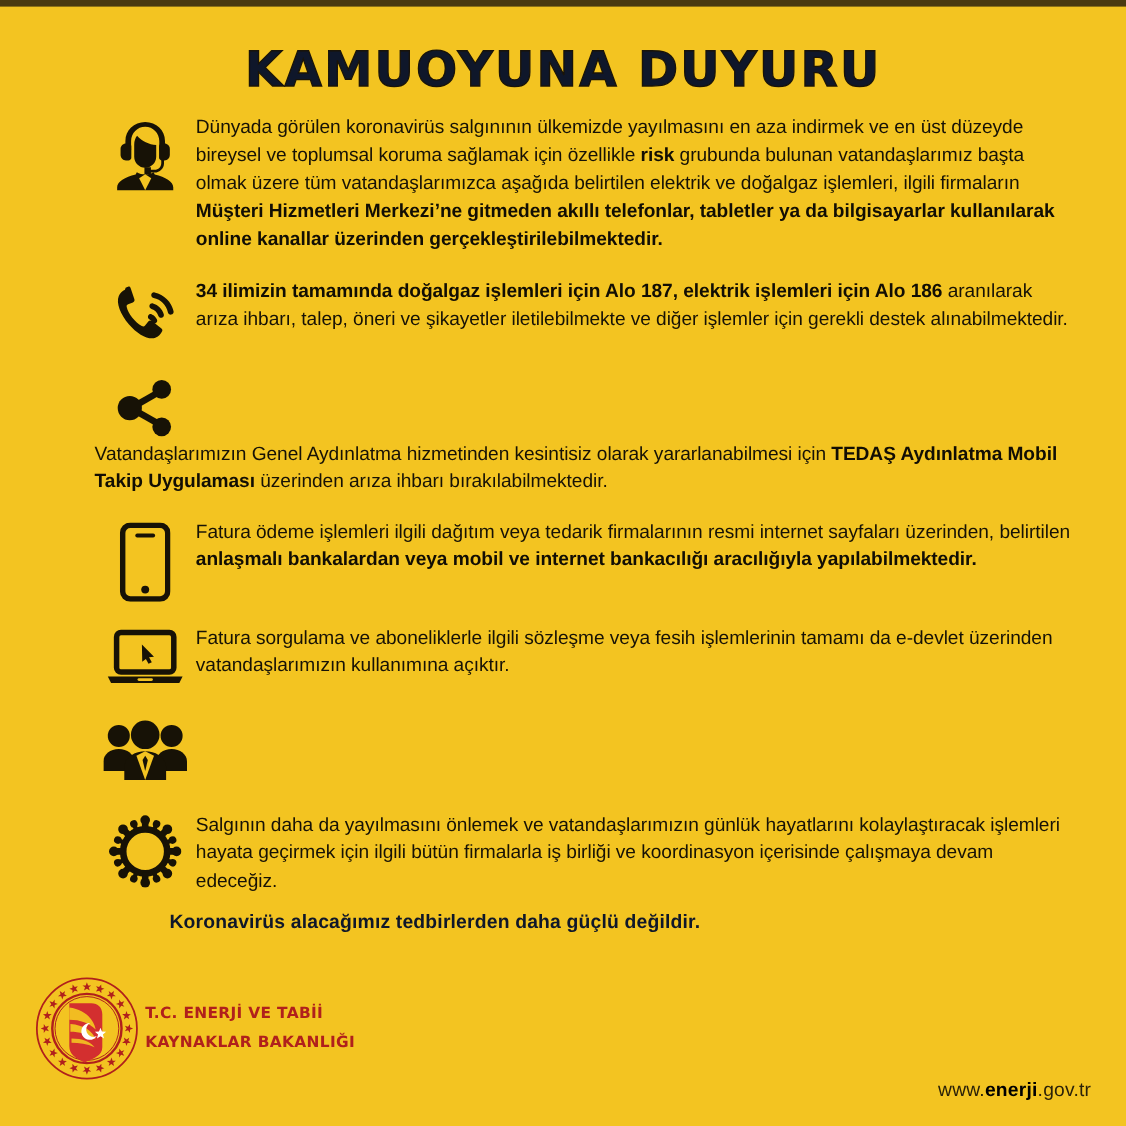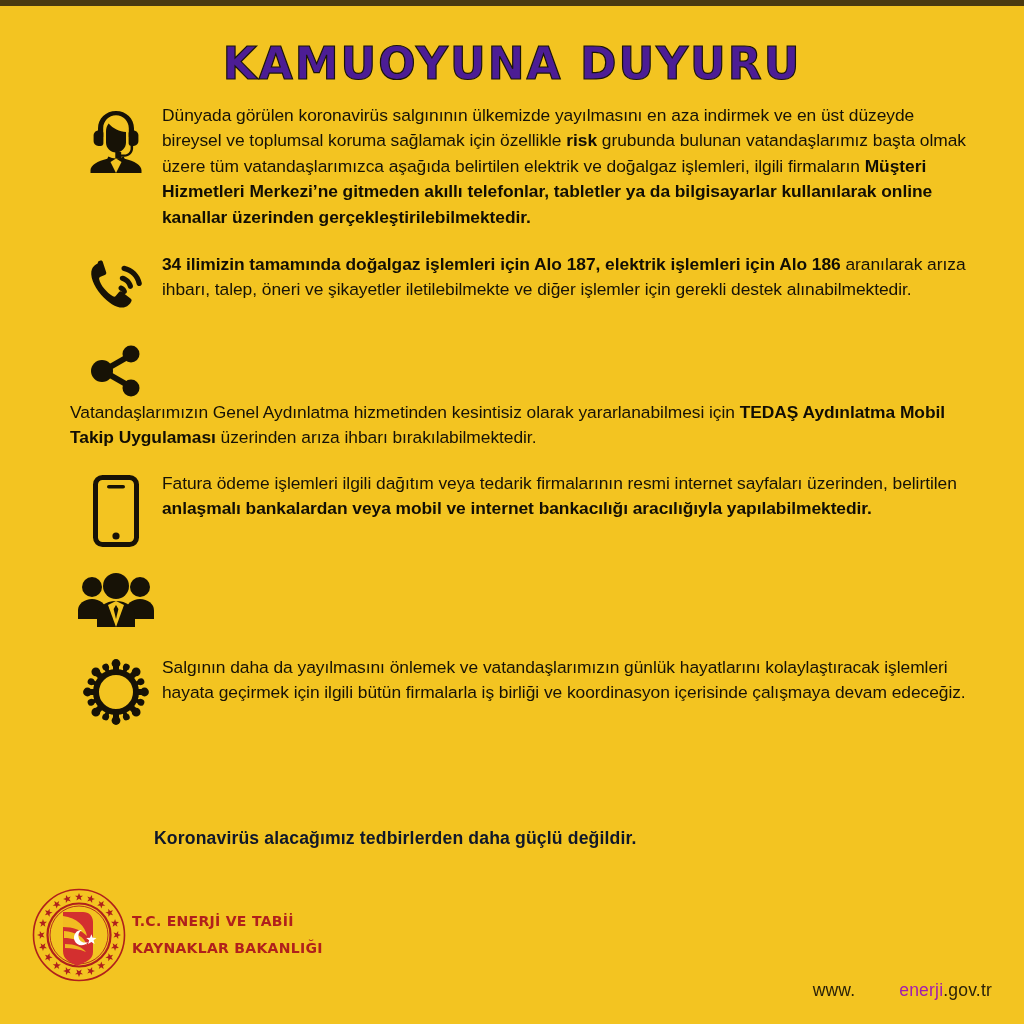--- a/index.html
+++ b/index.html
@@ -32,37 +32,38 @@
   
   .title {
     position: absolute;
     top: 38px;
     left: 0;
     width: 1024px;
     text-align: center;
     font-size: 44px;
     font-weight: bold;
     letter-spacing: 2.0px;
-    color: #4c1d95;
+    color: #0f172a;
     font-family: "DejaVu Sans", sans-serif;
     -webkit-text-stroke: 1.2px #1a1408;
   }
   
   .rows {
     position: absolute;
     top: 103px;
     left: 0;
     width: 1024px;
   }
   .row {
     position: relative;
     display: flex;
     align-items: flex-start;
     padding-left: 70px;
     box-sizing: border-box;
+    margin-left: 16px;
   }
   .icon-cell {
     width: 92px;
     min-width: 92px;
     display: flex;
     justify-content: center;
     align-items: flex-start;
     padding-top: 4px;
   }
   .text-cell {
@@ -119,23 +120,22 @@
   }
   .website {
     position: absolute;
     right: 32px;
     top: 980px;
     font-size: 17.5px;
     color: #2b2209;
     letter-spacing: 0.2px;
   }
   .website .brand {
-    color: #a21caf;
-    font-weight: normal;
-    margin-left: 44px;
+    color: #000000;
+    font-weight: bold;
   }
   svg { display: block; }
 </style>
 </head>
 <body>
 
 <div class="page">
 
   <div class="top-strip"></div>
 
@@ -193,20 +193,31 @@
       <div class="icon-cell">
         <svg width="46" height="72" viewBox="0 0 46 72" aria-hidden="true">
           <rect x="2.5" y="2.5" width="41" height="67" rx="7" ry="7" fill="none" stroke="#171206" stroke-width="5"></rect>
           <rect x="14" y="10" width="18" height="3.6" rx="1.8" fill="#171206"></rect>
           <circle cx="23" cy="61" r="3.6" fill="#171206"></circle>
         </svg>
       </div>
       <div class="text-cell">Fatura ödeme işlemleri ilgili dağıtım veya tedarik firmalarının resmi internet sayfaları üzerinden, belirtilen <b>anlaşmalı bankalardan veya mobil ve internet bankacılığı aracılığıyla yapılabilmektedir.</b></div>
     </div>
 
+    <div class="row row-5">
+      <div class="icon-cell">
+        <svg width="72" height="56" viewBox="0 0 72 56" aria-hidden="true">
+          <rect x="10" y="4" width="52" height="36" rx="4" ry="4" fill="none" stroke="#171206" stroke-width="5"></rect>
+          <path d="M2 44 h68 a0 0 0 0 1 0 0 l-3 6 H5 Z" fill="#171206"></path>
+          <rect x="29" y="45.5" width="14" height="2.6" rx="1.3" fill="#f3c421"></rect>
+          <path d="M33 15 L44 26 L39.5 26.5 L42 31 L39 32.5 L36.6 28 L33.3 30.7 Z" fill="#171206"></path>
+        </svg>
+      </div>
+      <div class="text-cell">Fatura sorgulama ve aboneliklerle ilgili sözleşme veya fesih işlemlerinin tamamı da e-devlet üzerinden vatandaşlarımızın kullanımına açıktır.</div>
+    </div>
 
     <div class="row row-6">
       <div class="icon-cell">
         <svg width="76" height="58" viewBox="0 0 76 58" aria-hidden="true">
           <g fill="#171206">
             <circle cx="14" cy="16" r="10"></circle>
             <path d="M14 28c-7.7 0-14 5-14 11.2V48h28v-8.8C28 33 21.7 28 14 28z"></path>
             <circle cx="62" cy="16" r="10"></circle>
             <path d="M62 28c7.7 0 14 5 14 11.2V48H48v-8.8C48 33 54.3 28 62 28z"></path>
             <circle cx="38" cy="15" r="13"></circle>

